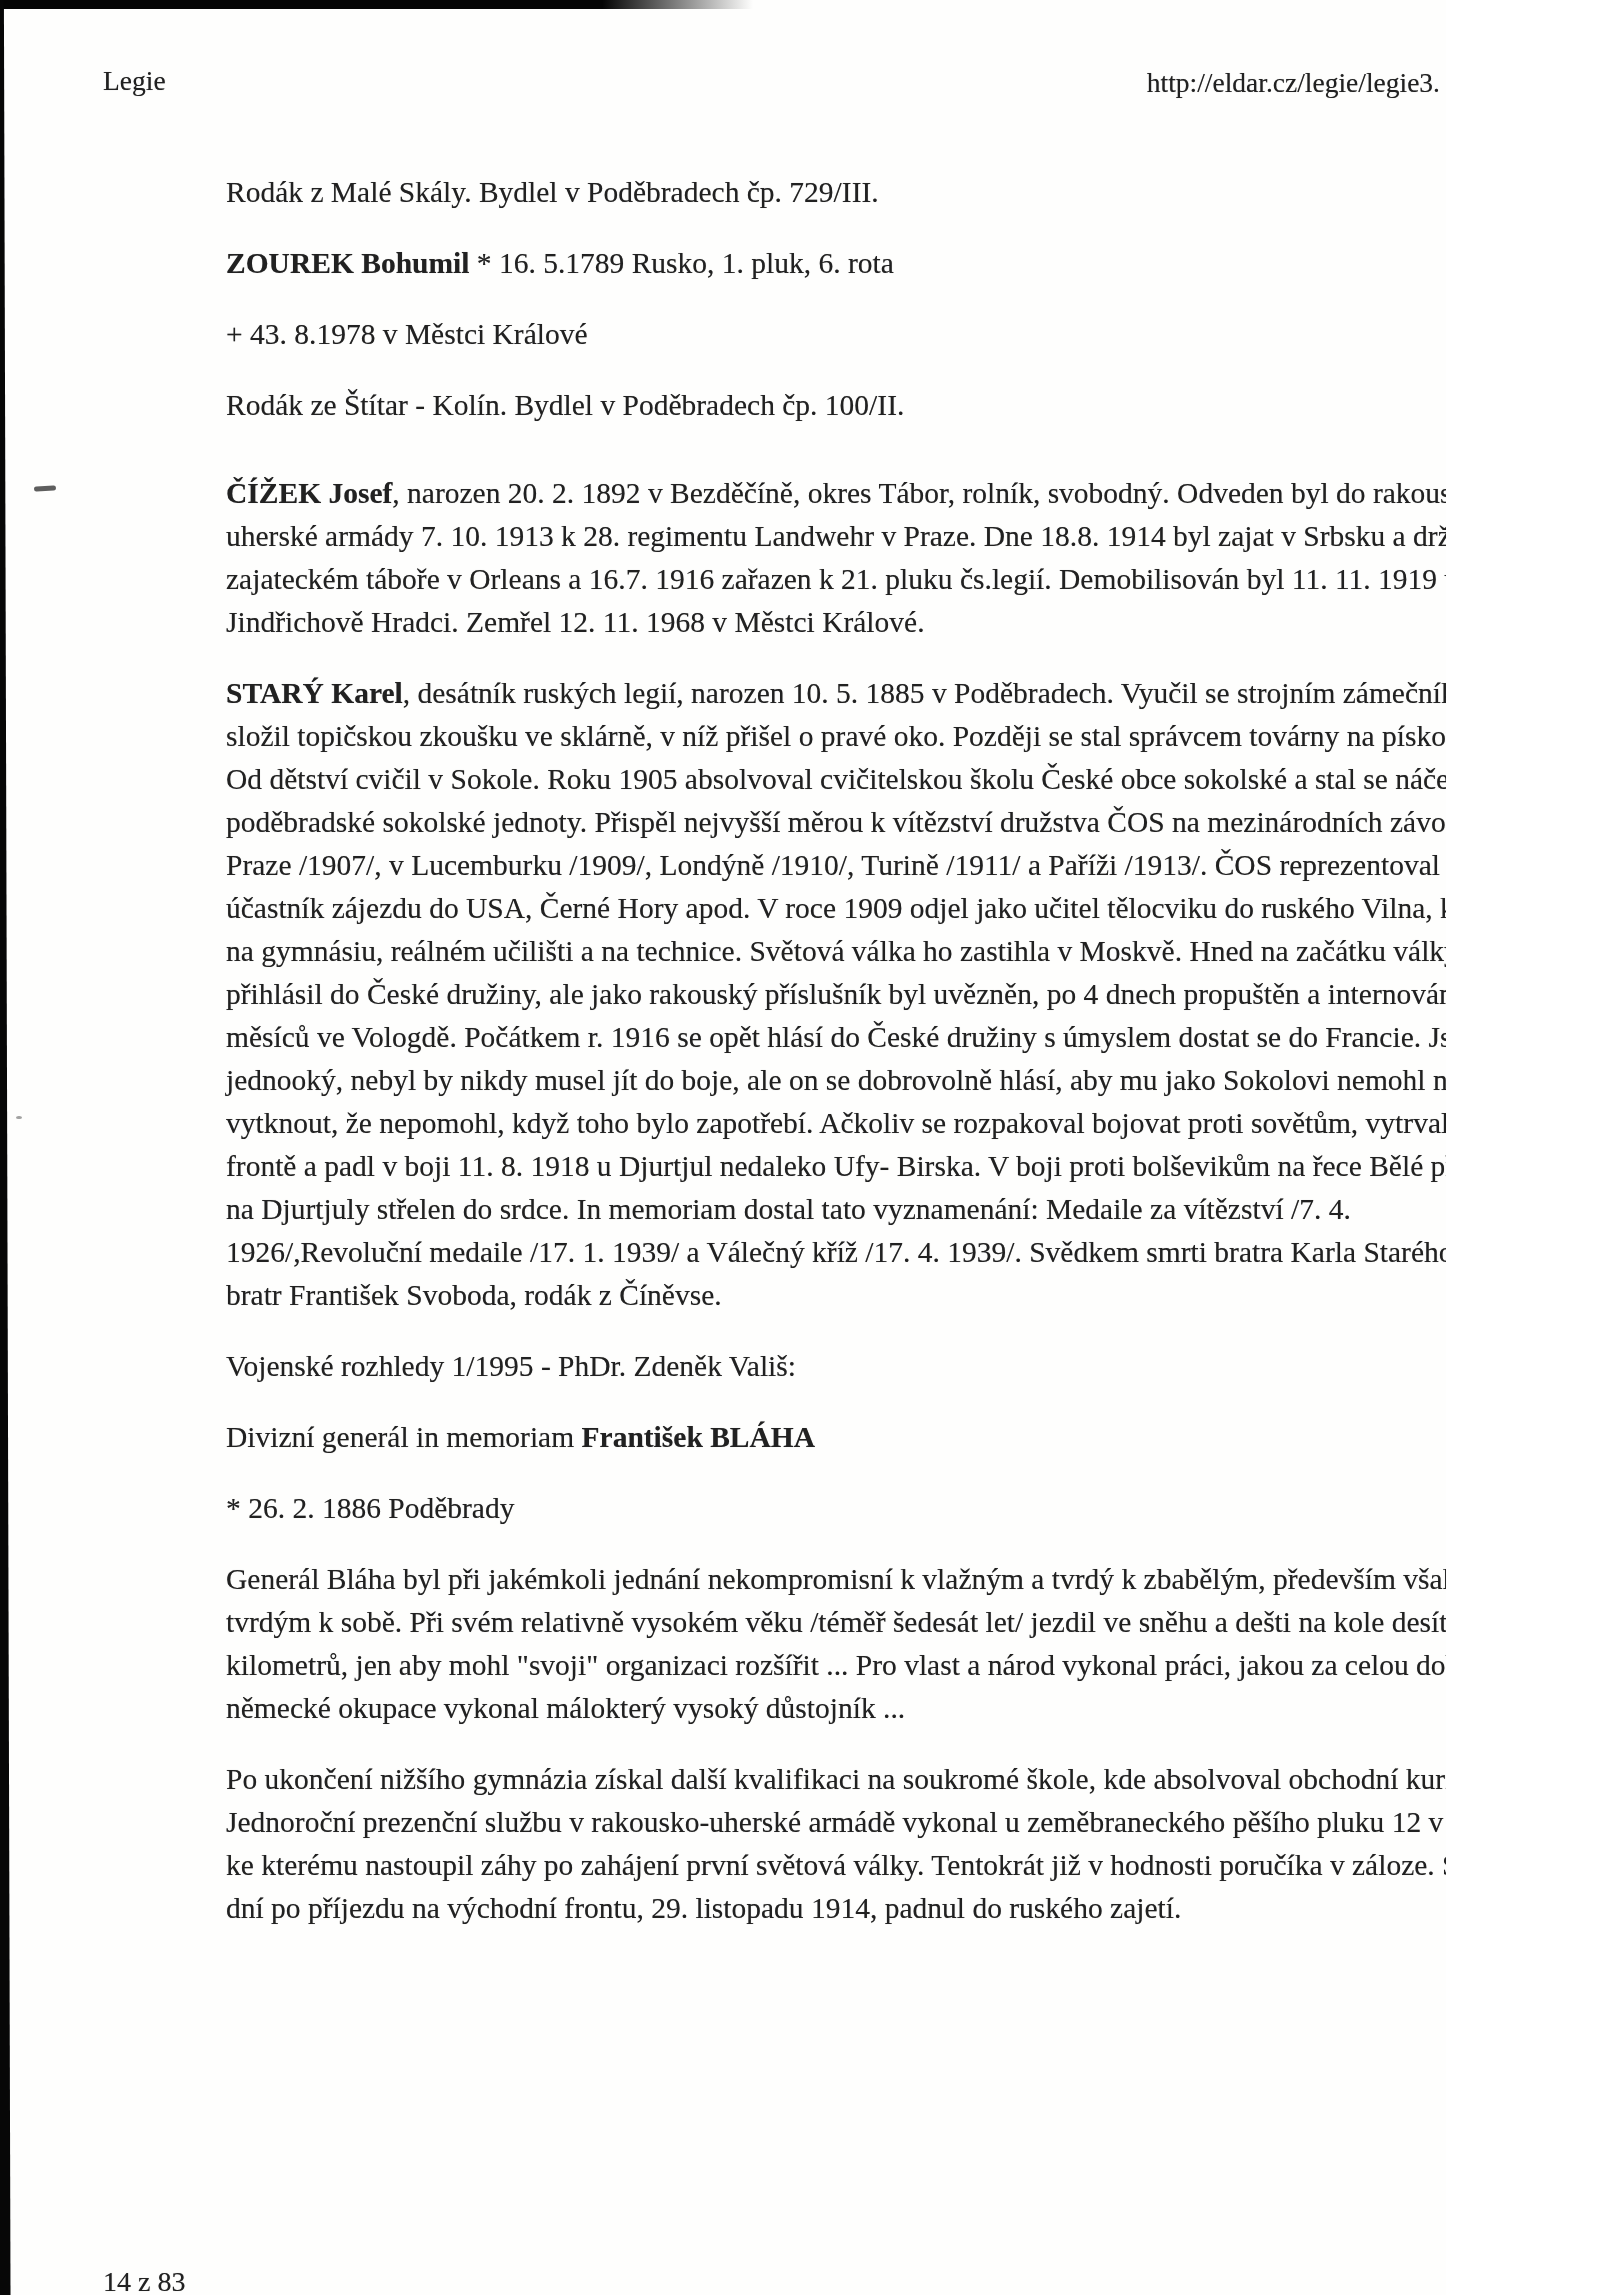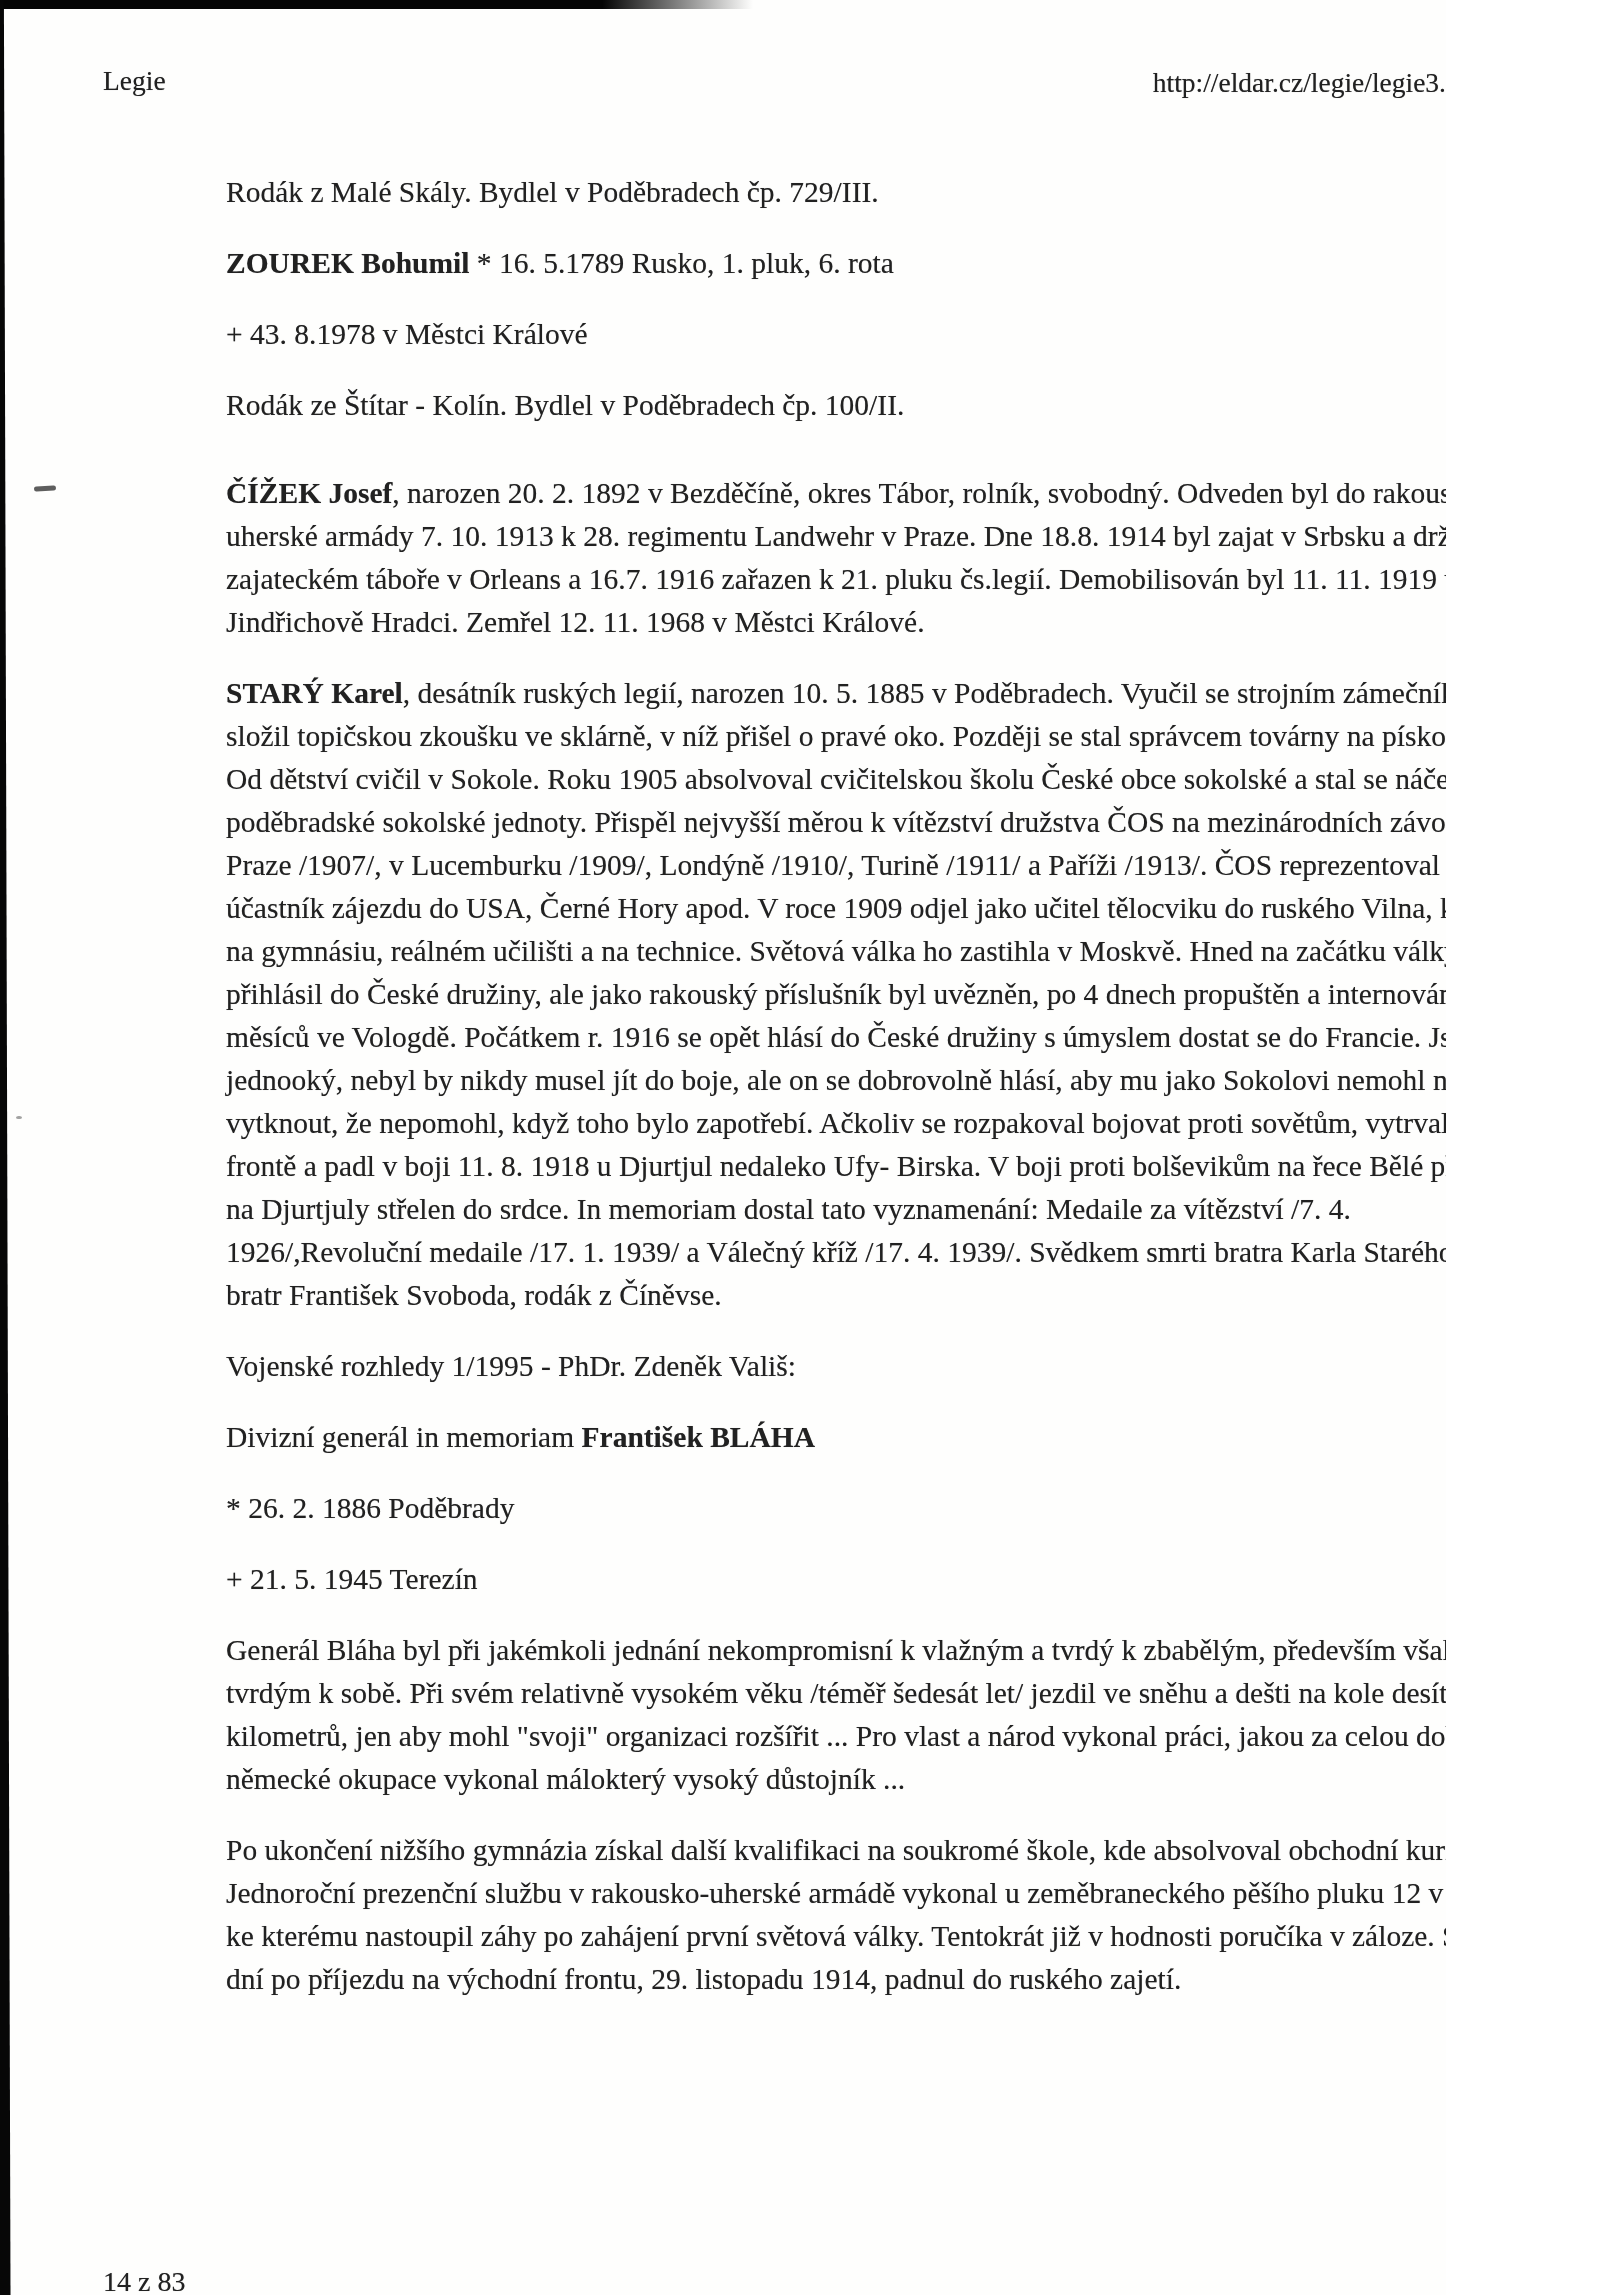--- a/index.html
+++ b/index.html
@@ -48,21 +48,21 @@
   
   .hdr-title {
     position: absolute;
     left: 103px; top: 65px;
     font-size: 27.5px;
     line-height: 31px;
     text-shadow: 0 0 0.7px rgba(10,10,10,0.45);
   }
   .hdr-url {
     position: absolute;
-    right: 0; top: 67px;
+    right: 6px; top: 67px;
     font-size: 27.5px;
     line-height: 31px;
     white-space: nowrap;
     text-shadow: 0 0 0.7px rgba(10,10,10,0.45);
   }
   
   .doc-body {
     position: absolute;
     left: 226px; top: 171px;
     width: 1322px;
@@ -115,21 +115,20 @@
   <div class="doc-body">
       <p><span>Rodák z Malé Skály. Bydlel v Poděbradech čp. 729/III.</span></p>
       <p><b>ZOUREK Bohumil</b><span> * 16. 5.1789 Rusko, 1. pluk, 6. rota</span></p>
       <p><span>+ 43. 8.1978 v Městci Králové</span></p>
       <p><span>Rodák ze Štítar - Kolín. Bydlel v Poděbradech čp. 100/II.</span></p>
       <p class="gap-wide"><b>ČÍŽEK Josef</b><span>, narozen 20. 2. 1892 v Bezděčíně, okres Tábor, rolník, svobodný. Odveden byl do rakousko-uherské armády 7. 10. 1913 k 28. regimentu Landwehr v Praze. Dne 18.8. 1914 byl zajat v Srbsku a držen v zajateckém táboře v Orleans a 16.7. 1916 zařazen k 21. pluku čs.legií. Demobilisován byl 11. 11. 1919 v Jindřichově Hradci. Zemřel 12. 11. 1968 v Městci Králové.</span></p>
       <p><b>STARÝ Karel</b><span>, desátník ruských legií, narozen 10. 5. 1885 v Poděbradech. Vyučil se strojním zámečníkem, složil topičskou zkoušku ve sklárně, v níž přišel o pravé oko. Později se stal správcem továrny na pískové cihly. Od dětství cvičil v Sokole. Roku 1905 absolvoval cvičitelskou školu České obce sokolské a stal se náčelníkem poděbradské sokolské jednoty. Přispěl nejvyšší měrou k vítězství družstva ČOS na mezinárodních závodech v Praze /1907/, v Lucemburku /1909/, Londýně /1910/, Turině /1911/ a Paříži /1913/. ČOS reprezentoval i jako účastník zájezdu do USA, Černé Hory apod. V roce 1909 odjel jako učitel tělocviku do ruského Vilna, kde učil na gymnásiu, reálném učilišti a na technice. Světová válka ho zastihla v Moskvě. Hned na začátku války se přihlásil do České družiny, ale jako rakouský příslušník byl uvězněn, po 4 dnech propuštěn a internován 9 měsíců ve Vologdě. Počátkem r. 1916 se opět hlásí do České družiny s úmyslem dostat se do Francie. Jsa jednooký, nebyl by nikdy musel jít do boje, ale on se dobrovolně hlásí, aby mu jako Sokolovi nemohl nikdo vytknout, že nepomohl, když toho bylo zapotřebí. Ačkoliv se rozpakoval bojovat proti sovětům, vytrval na frontě a padl v boji 11. 8. 1918 u Djurtjul nedaleko Ufy- Birska. V boji proti bolševikům na řece Bělé při útoku na Djurtjuly střelen do srdce. In memoriam dostal tato vyznamenání: Medaile za vítězství /7. 4. 1926/,Revoluční medaile /17. 1. 1939/ a Válečný kříž /17. 4. 1939/. Svědkem smrti bratra Karla Starého byl bratr František Svoboda, rodák z Číněvse.</span></p>
       <p><span>Vojenské rozhledy 1/1995 - PhDr. Zdeněk Vališ:</span></p>
       <p><span>Divizní generál in memoriam </span><b>František BLÁHA</b></p>
       <p><span>* 26. 2. 1886 Poděbrady</span></p>
-      <p><span>+ 21. 5. 1945 Terezín</span></p>
       <p><span>Generál Bláha byl při jakémkoli jednání nekompromisní k vlažným a tvrdý k zbabělým, především však byl tvrdým k sobě. Při svém relativně vysokém věku /téměř šedesát let/ jezdil ve sněhu a dešti na kole desítky kilometrů, jen aby mohl "svoji" organizaci rozšířit ... Pro vlast a národ vykonal práci, jakou za celou dobu německé okupace vykonal málokterý vysoký důstojník ...</span></p>
       <p><span>Po ukončení nižšího gymnázia získal další kvalifikaci na soukromé škole, kde absolvoval obchodní kurz. Jednoroční prezenční službu v rakousko-uherské armádě vykonal u zeměbraneckého pěšího pluku 12 v Čáslavi, ke kterému nastoupil záhy po zahájení první světová války. Tentokrát již v hodnosti poručíka v záloze. Sedm dní po příjezdu na východní frontu, 29. listopadu 1914, padnul do ruského zajetí.</span></p>
     </div>
 
   <div class="ftr-page">14 z 83</div>
   <div class="ftr-date">9.10.2013 18</div>
 
 </div>
 
 

